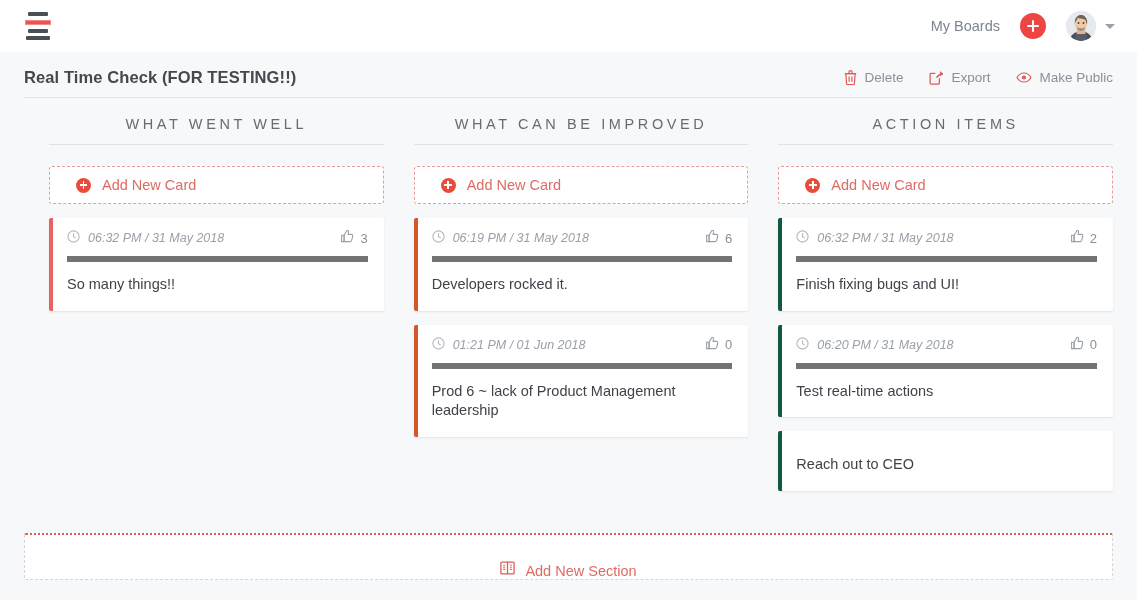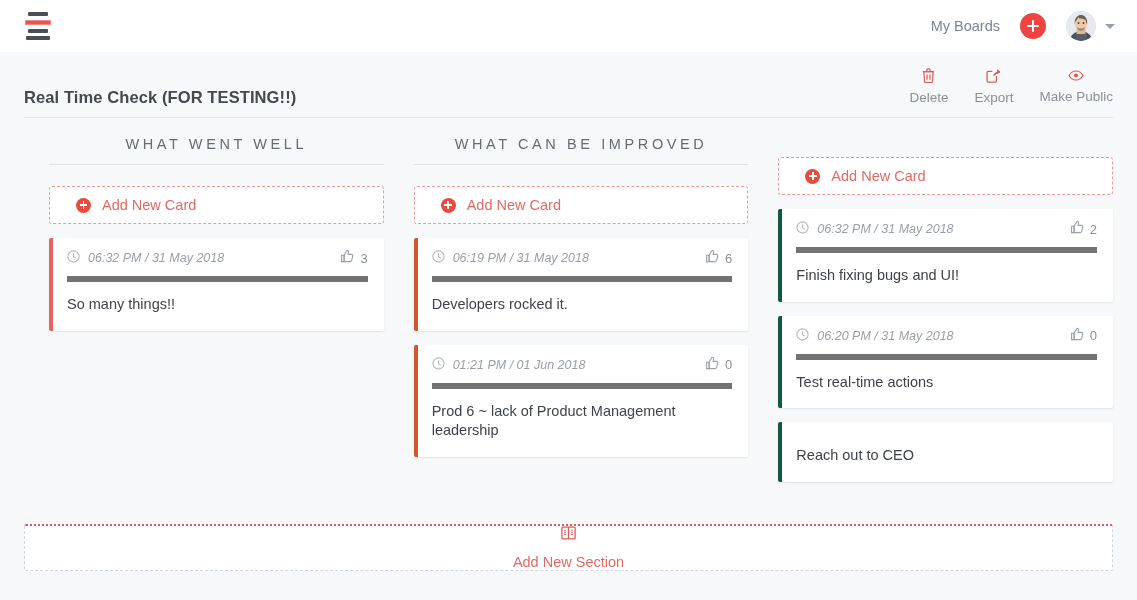--- a/index.html
+++ b/index.html
@@ -134,21 +134,20 @@
     gap: 26px;
     padding-bottom: 2px;
   }
   .board-action {
     display: flex;
     align-items: center;
     gap: 7px;
     font-size: 13.5px;
     color: #8a9099;
     cursor: pointer;
-    flex-direction: column;
   }
   .board-action svg { display: block; }
   .head-rule {
     margin: 10px 24px 0 24px;
     height: 1px;
     background: #e3e6ea;
   }
 
   
   .columns {
@@ -248,25 +247,24 @@
   .add-section {
     margin: 28px 24px 0 24px;
     height: 47px;
     background: #fff;
     border-top: 2px dotted #e05b58;
     border-left: 1px dashed #d2d6da;
     border-right: 1px dashed #d2d6da;
     border-bottom: 1px dashed #d2d6da;
     border-radius: 2px;
     display: flex;
-    align-items: center;
+    align-items: flex-end;
     justify-content: center;
     gap: 10px;
     cursor: pointer;
-    flex-direction: column;
   }
   .add-section-label {
     font-size: 14.5px;
     color: #e06a64;
   }
 </style>
 </head>
 <body>
 
 <div class="topbar">
@@ -432,20 +430,21 @@
             <span class="vote-count">0</span>
           </span>
         </div>
         <div class="card-text">Prod 6 ~ lack of Product Management leadership</div>
       </div>
 
     </div>
   </div>
 
   <div class="column">
+    <div class="col-title">Action Items</div>
     <div class="add-card">
       <span class="plus-circle"></span>
       <span class="add-card-label">Add New Card</span>
     </div>
     <div class="card-list">
 
       <div class="card" style="border-left-color:#13593f">
         <div class="card-meta">
           <span class="clock-icon">
             <svg width="13" height="13" viewBox="0 0 13 13" fill="none" stroke="#b3b8bf" stroke-width="1.1">

